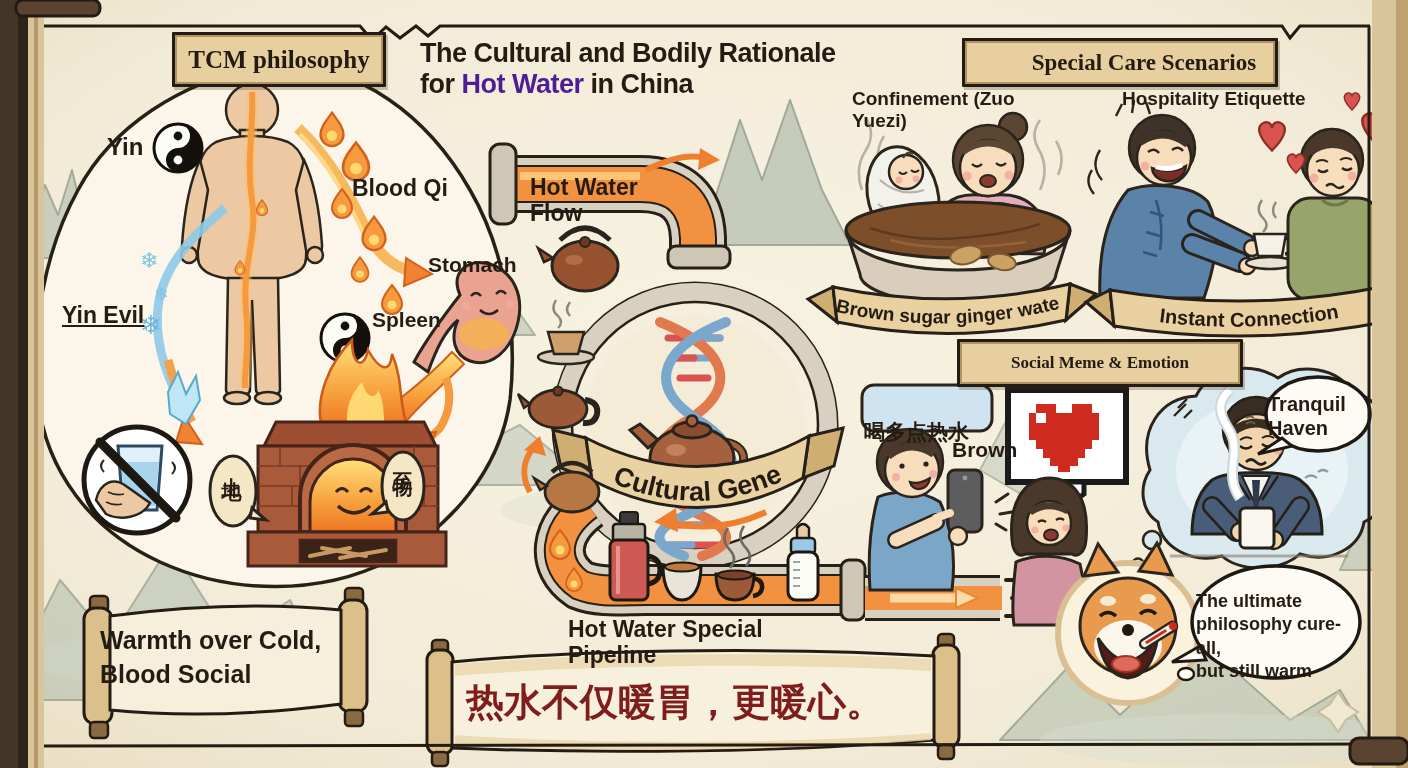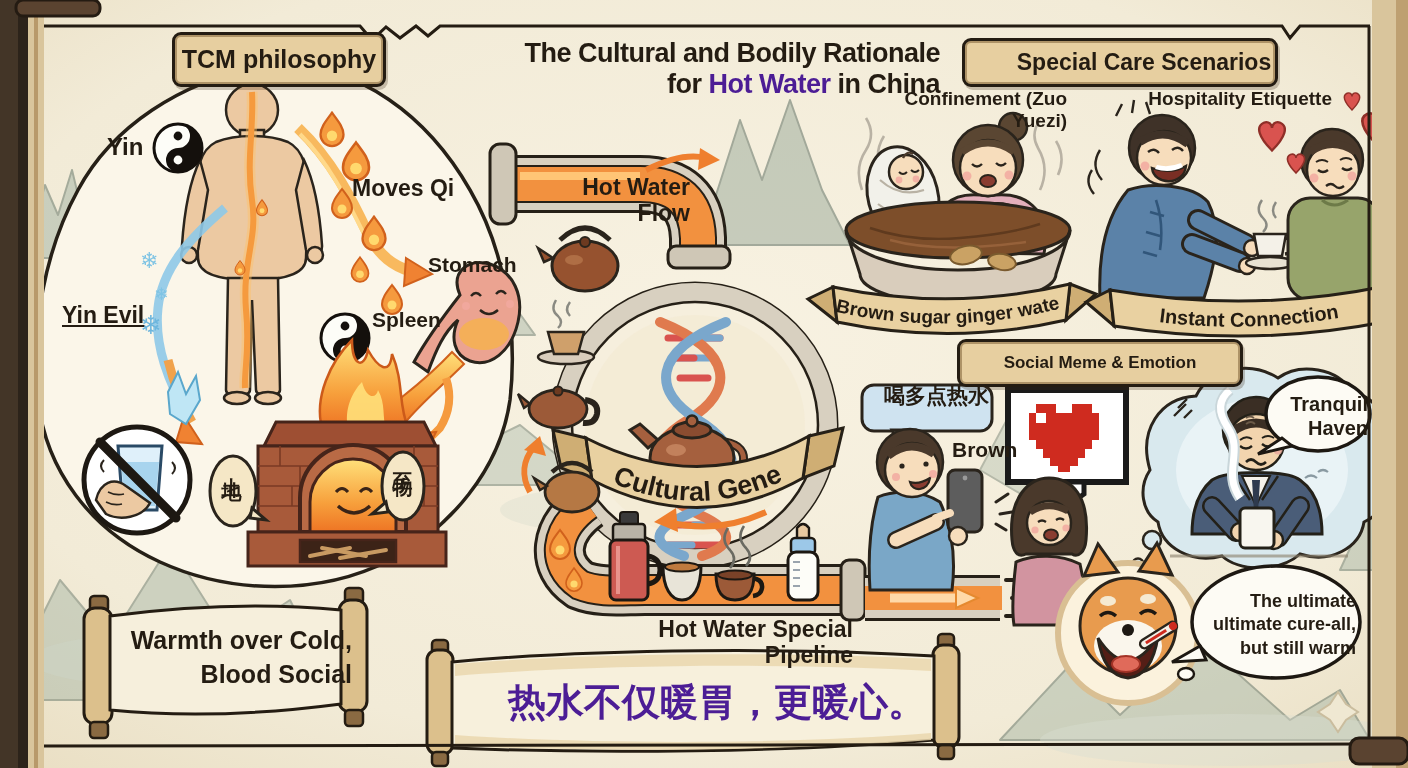--- a/index.html
+++ b/index.html
@@ -1,27 +1,27 @@
 <!DOCTYPE html>
 <html><head>
 <meta charset="utf-8">
 <style>
   html,body{margin:0;padding:0;background:#d8d0bd;}
   .stage{position:relative;width:1408px;height:768px;overflow:hidden;
          font-family:"Liberation Sans",sans-serif;background:#f2ebd7;}
   .stage svg.art{position:absolute;left:0;top:0;}
   .t{position:absolute;font-weight:bold;color:#241c12;line-height:1.15;}
-  .ctr{text-align:right;}
-  .plaque{position:absolute;background:#e7cfa0;border:3px solid #241c12;border-radius:9px;
+  .ctr{text-align:left;}
+  .plaque{position:absolute;background:#e7cfa0;border:3px solid #241c12;border-radius:1px;
           box-shadow:inset 0 0 0 2px rgba(104,74,34,.45), 2px 3px 0 rgba(60,40,20,.25);
-          display:flex;align-items:center;justify-content:center;}
+          display:flex;align-items:center;justify-content:center;font-family:Liberation Serif, serif;}
   .plaque .lbl{font-weight:bold;color:#241c12;}
   .vtext{writing-mode:vertical-rl;text-orientation:upright;letter-spacing:4px;}
   .title-hot{color:#4c1d95;}
-  .red-callig{color:#4c1d95;}
+  .red-callig{color:#7f1d1d;}
 </style>
 </head>
 <body>
 
 <div class="stage">
 
 <svg class="art" width="1408" height="768" viewBox="0 0 1408 768">
 <defs>
   <radialGradient id="parch" cx="50%" cy="45%" r="75%">
     <stop offset="0%" stop-color="#f8f2e2"></stop>
@@ -573,21 +573,21 @@
 </div>
 
 <div class="plaque" style="left:962px;top:38px;width:262px;height:43px;padding-left:48px;">
   <span class="lbl" style="font-size:23px;">Special Care Scenarios</span>
 </div>
 
 <div class="t ctr" style="left:1122px;top:88px;width:210px;font-size:19px;">Hospitality Etiquette</div>
 <div class="t ctr" style="left:852px;top:88px;width:215px;font-size:19px;">Confinement (Zuo Yuezi)</div>
 
 <div class="t" style="left:107px;top:133px;font-size:24px;">Yin</div>
-<div class="t" style="left:352px;top:175px;font-size:23px;">Moves Qi</div>
+<div class="t" style="left:352px;top:175px;font-size:23px;">Blood Qi</div>
 <div class="t" style="left:62px;top:302px;font-size:23px;text-decoration:underline;">Yin Evil</div>
 <div class="t" style="left:428px;top:253px;font-size:21px;">Stomach</div>
 <div class="t" style="left:372px;top:308px;font-size:21px;">Spleen</div>
 
 <div class="t vtext" style="left:220px;top:462px;height:62px;font-size:20px;">土地</div>
 <div class="t vtext" style="left:391px;top:457px;height:62px;font-size:20px;">至物</div>
 
 <div class="t ctr" style="left:530px;top:174px;width:160px;font-size:23px;">Hot Water Flow</div>
 <div class="t ctr" style="left:568px;top:616px;width:285px;font-size:23px;">Hot Water Special Pipeline</div>
 
@@ -595,27 +595,27 @@
   <div>Warmth over Cold,</div>
       <div>Blood Social</div>
 </div>
 
 <div class="t ctr red-callig" style="left:466px;top:681px;width:460px;font-size:38px;">热水不仅暖胃，更暖心。</div>
 
 <div class="plaque" style="left:957px;top:339px;width:280px;height:42px;">
   <span class="lbl" style="font-size:17px;">Social Meme &amp; Emotion</span>
 </div>
 
-<div class="t ctr" style="left:864px;top:384px;width:125px;font-size:21px;">喝多点热水</div>
+<div class="t ctr" style="left:864px;top:420px;width:125px;font-size:21px;">喝多点热水</div>
 <div class="t" style="left:952px;top:438px;font-size:21px;">Brown</div>
 
 <div class="t ctr" style="left:1268px;top:392px;width:100px;font-size:20px;line-height:1.2;">
   <div>Tranquil</div>
       <div>Haven</div>
 </div>
 
 <div class="t ctr" style="left:1196px;top:590px;width:160px;font-size:18px;line-height:1.3;">
   <div>The ultimate</div>
-  <div>ultimate cure-all,</div>
+  <div>philosophy cure-all,</div>
   <div>but still warm</div>
 </div>
 
 </div>
 
 </body></html>

